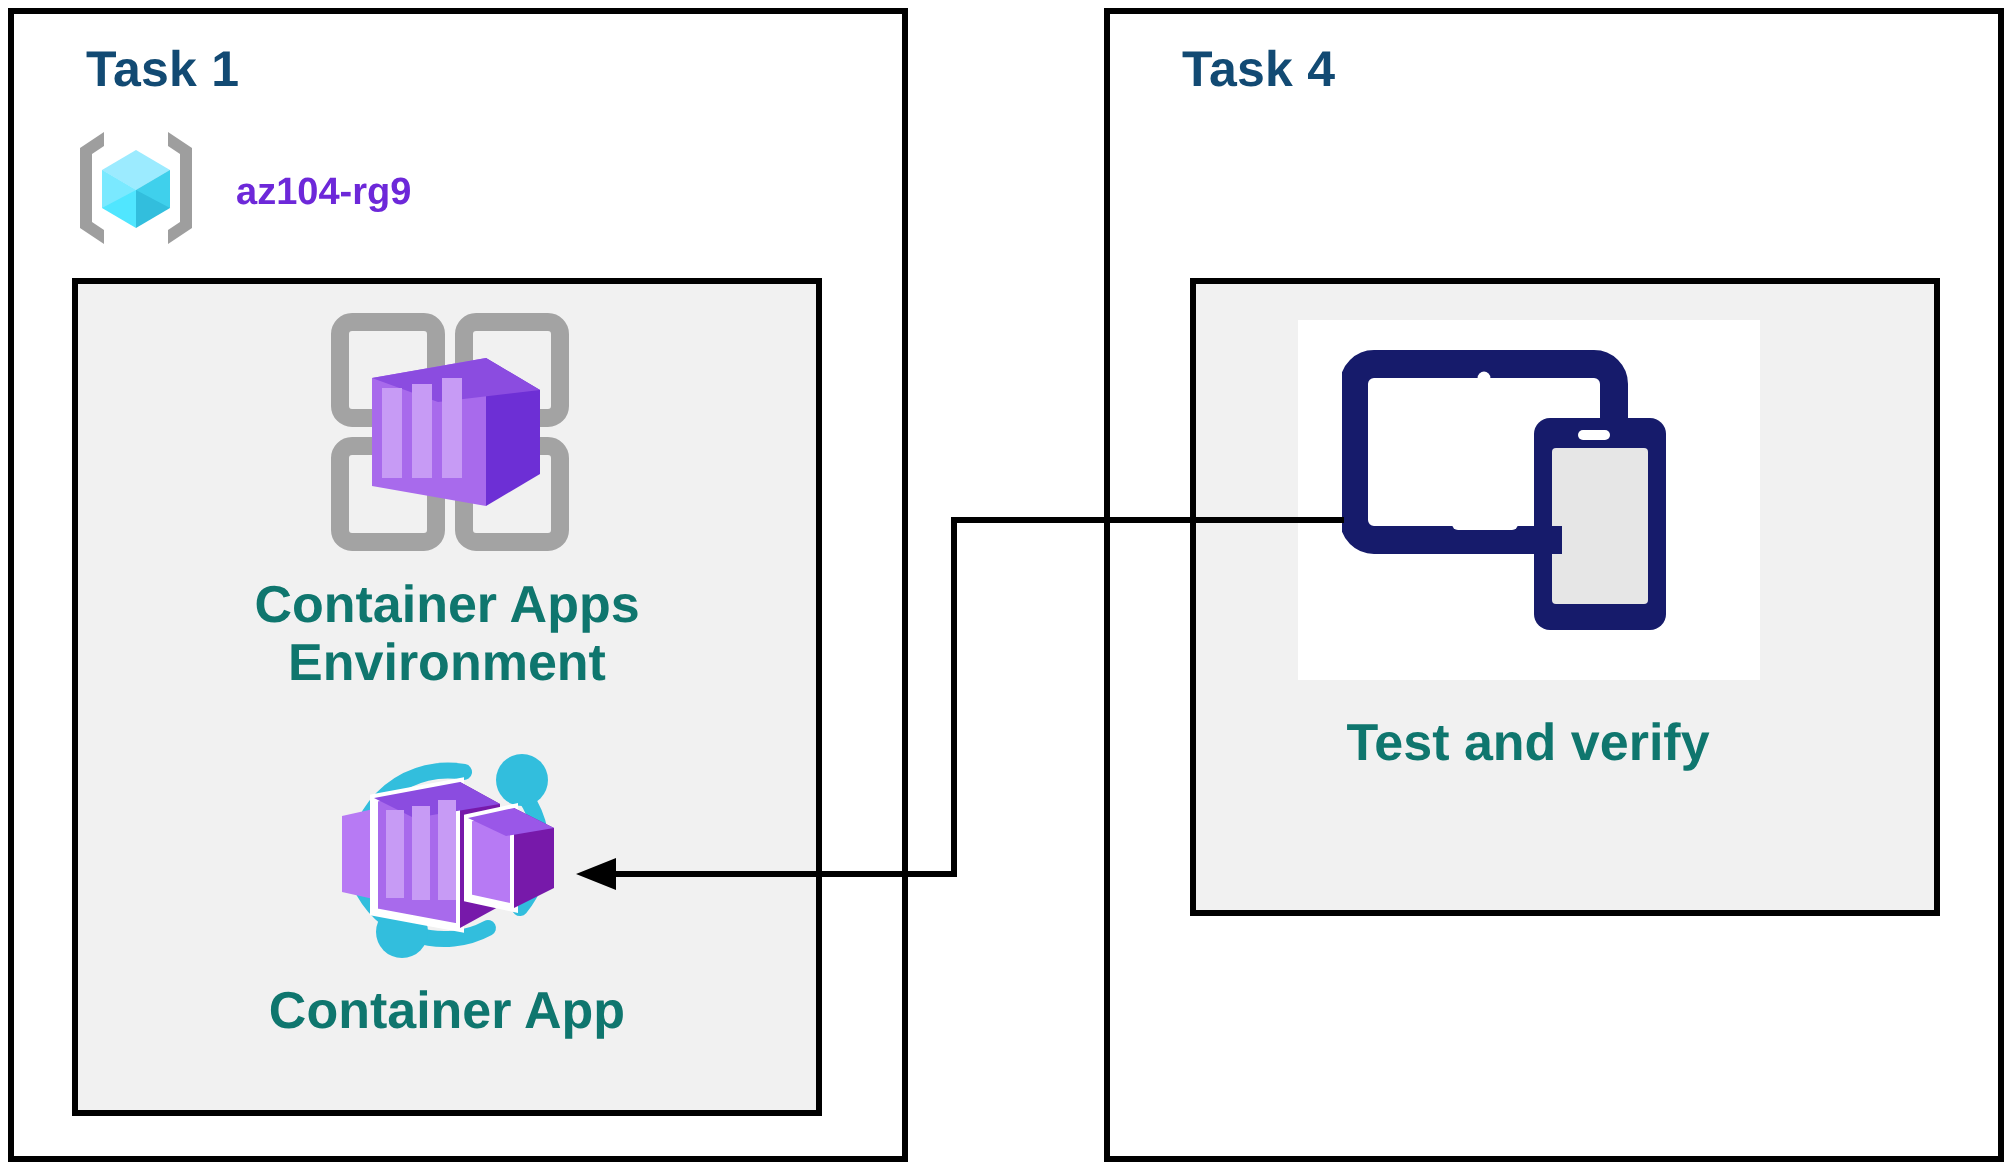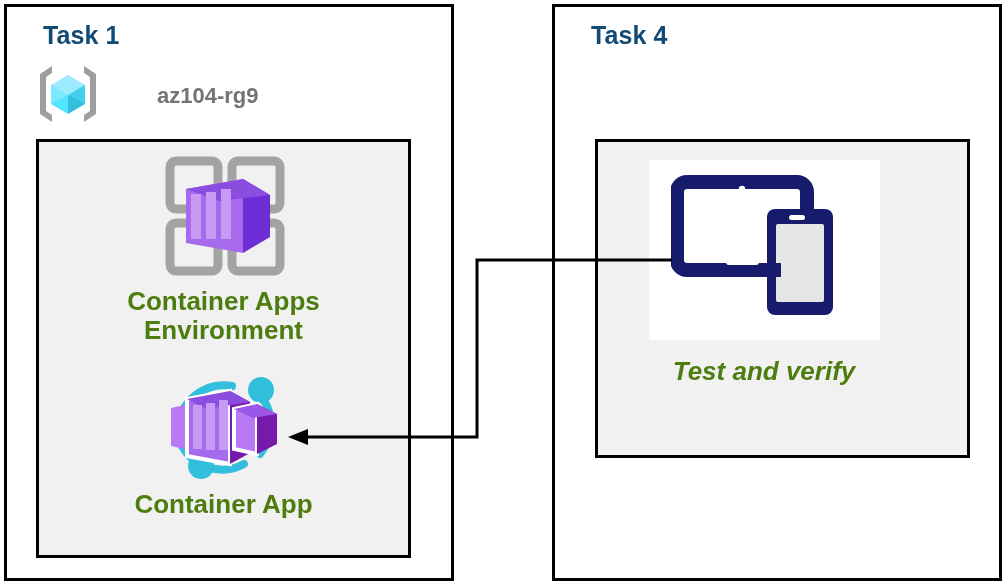--- a/index.html
+++ b/index.html
@@ -52,46 +52,45 @@
   
   #rg-row {
     position: absolute;
     left: 32px;
     top: 58px;
     display: flex;
     align-items: center;
     gap: 14px;
   }
   #rg-label {
-    font-size: 22px;
+    font-size: 19px;
     font-weight: bold;
-    color: #737373;
+    color: #6d28d9;
     white-space: nowrap;
-    margin-left: 39px;
   }
 
   
   .node {
     position: absolute;
     display: flex;
     flex-direction: column;
     align-items: center;
   }
   .node-caption {
     font-size: 26px;
     font-weight: bold;
-    color: #4d7c0f;
+    color: #0f766e;
     text-align: center;
     line-height: 1.12;
     white-space: pre-line;
   }
 
   #cae-node  { left: 36px;  top: 155px; width: 375px; }
   #capp-node { left: 36px;  top: 368px; width: 375px; }
-  #test-node { left: 595px; top: 160px; width: 338px; font-style: italic; }
+  #test-node { left: 595px; top: 160px; width: 338px; }
 
   #cae-node .node-caption  { margin-top: 6px; }
   #capp-node .node-caption { margin-top: 2px; }
 
   .test-backdrop {
     background: #ffffff;
     width: 231px;
     height: 180px;
     display: flex;
     align-items: center;

